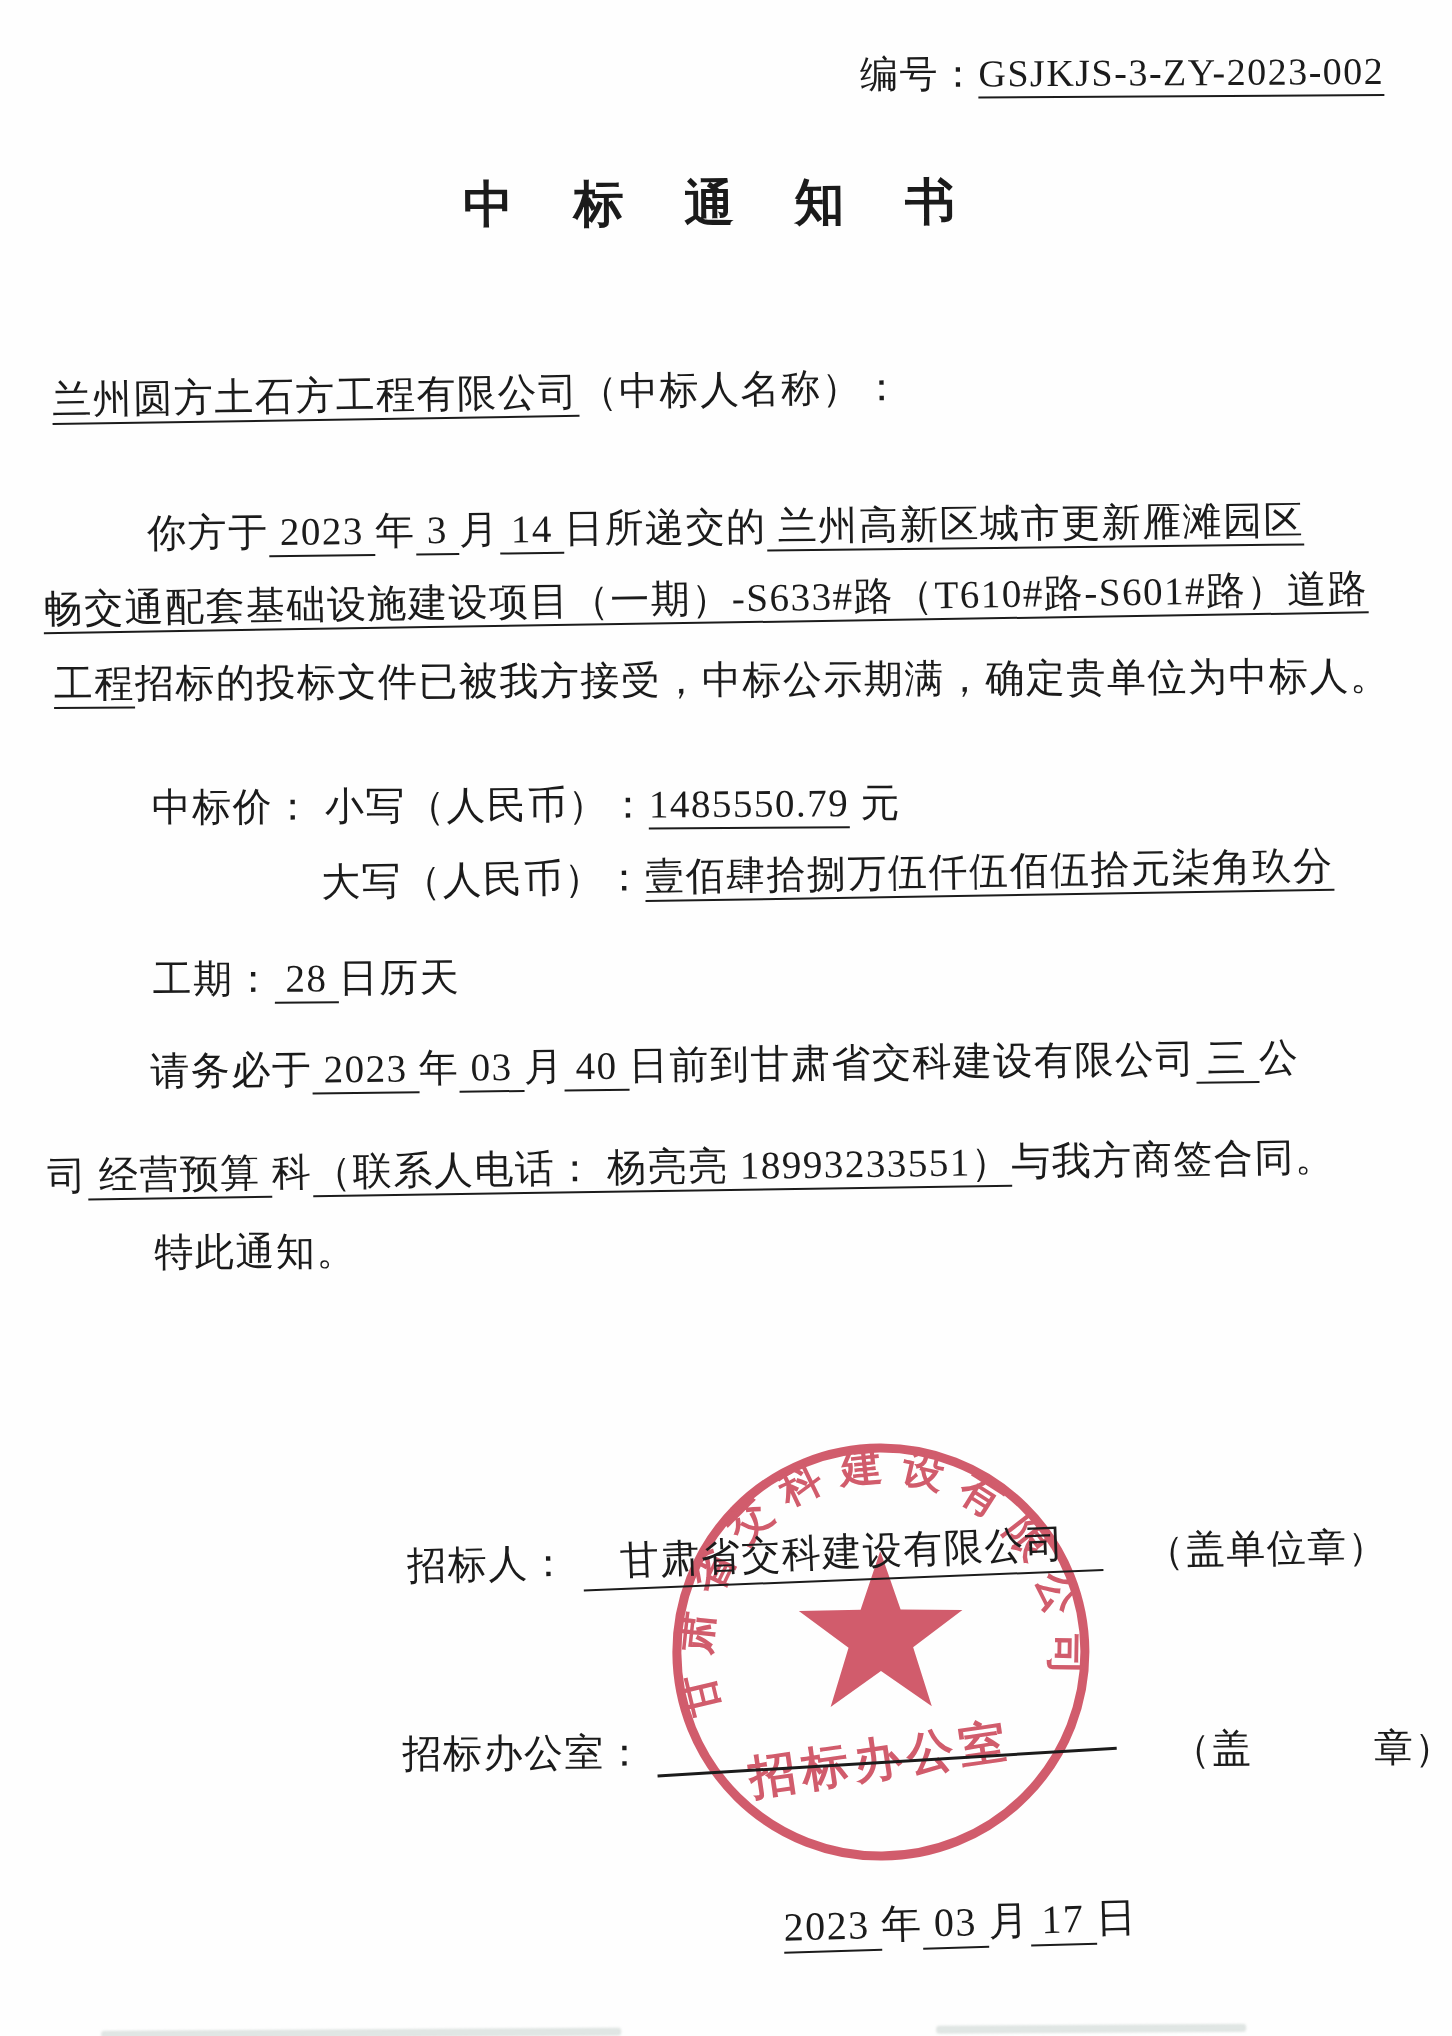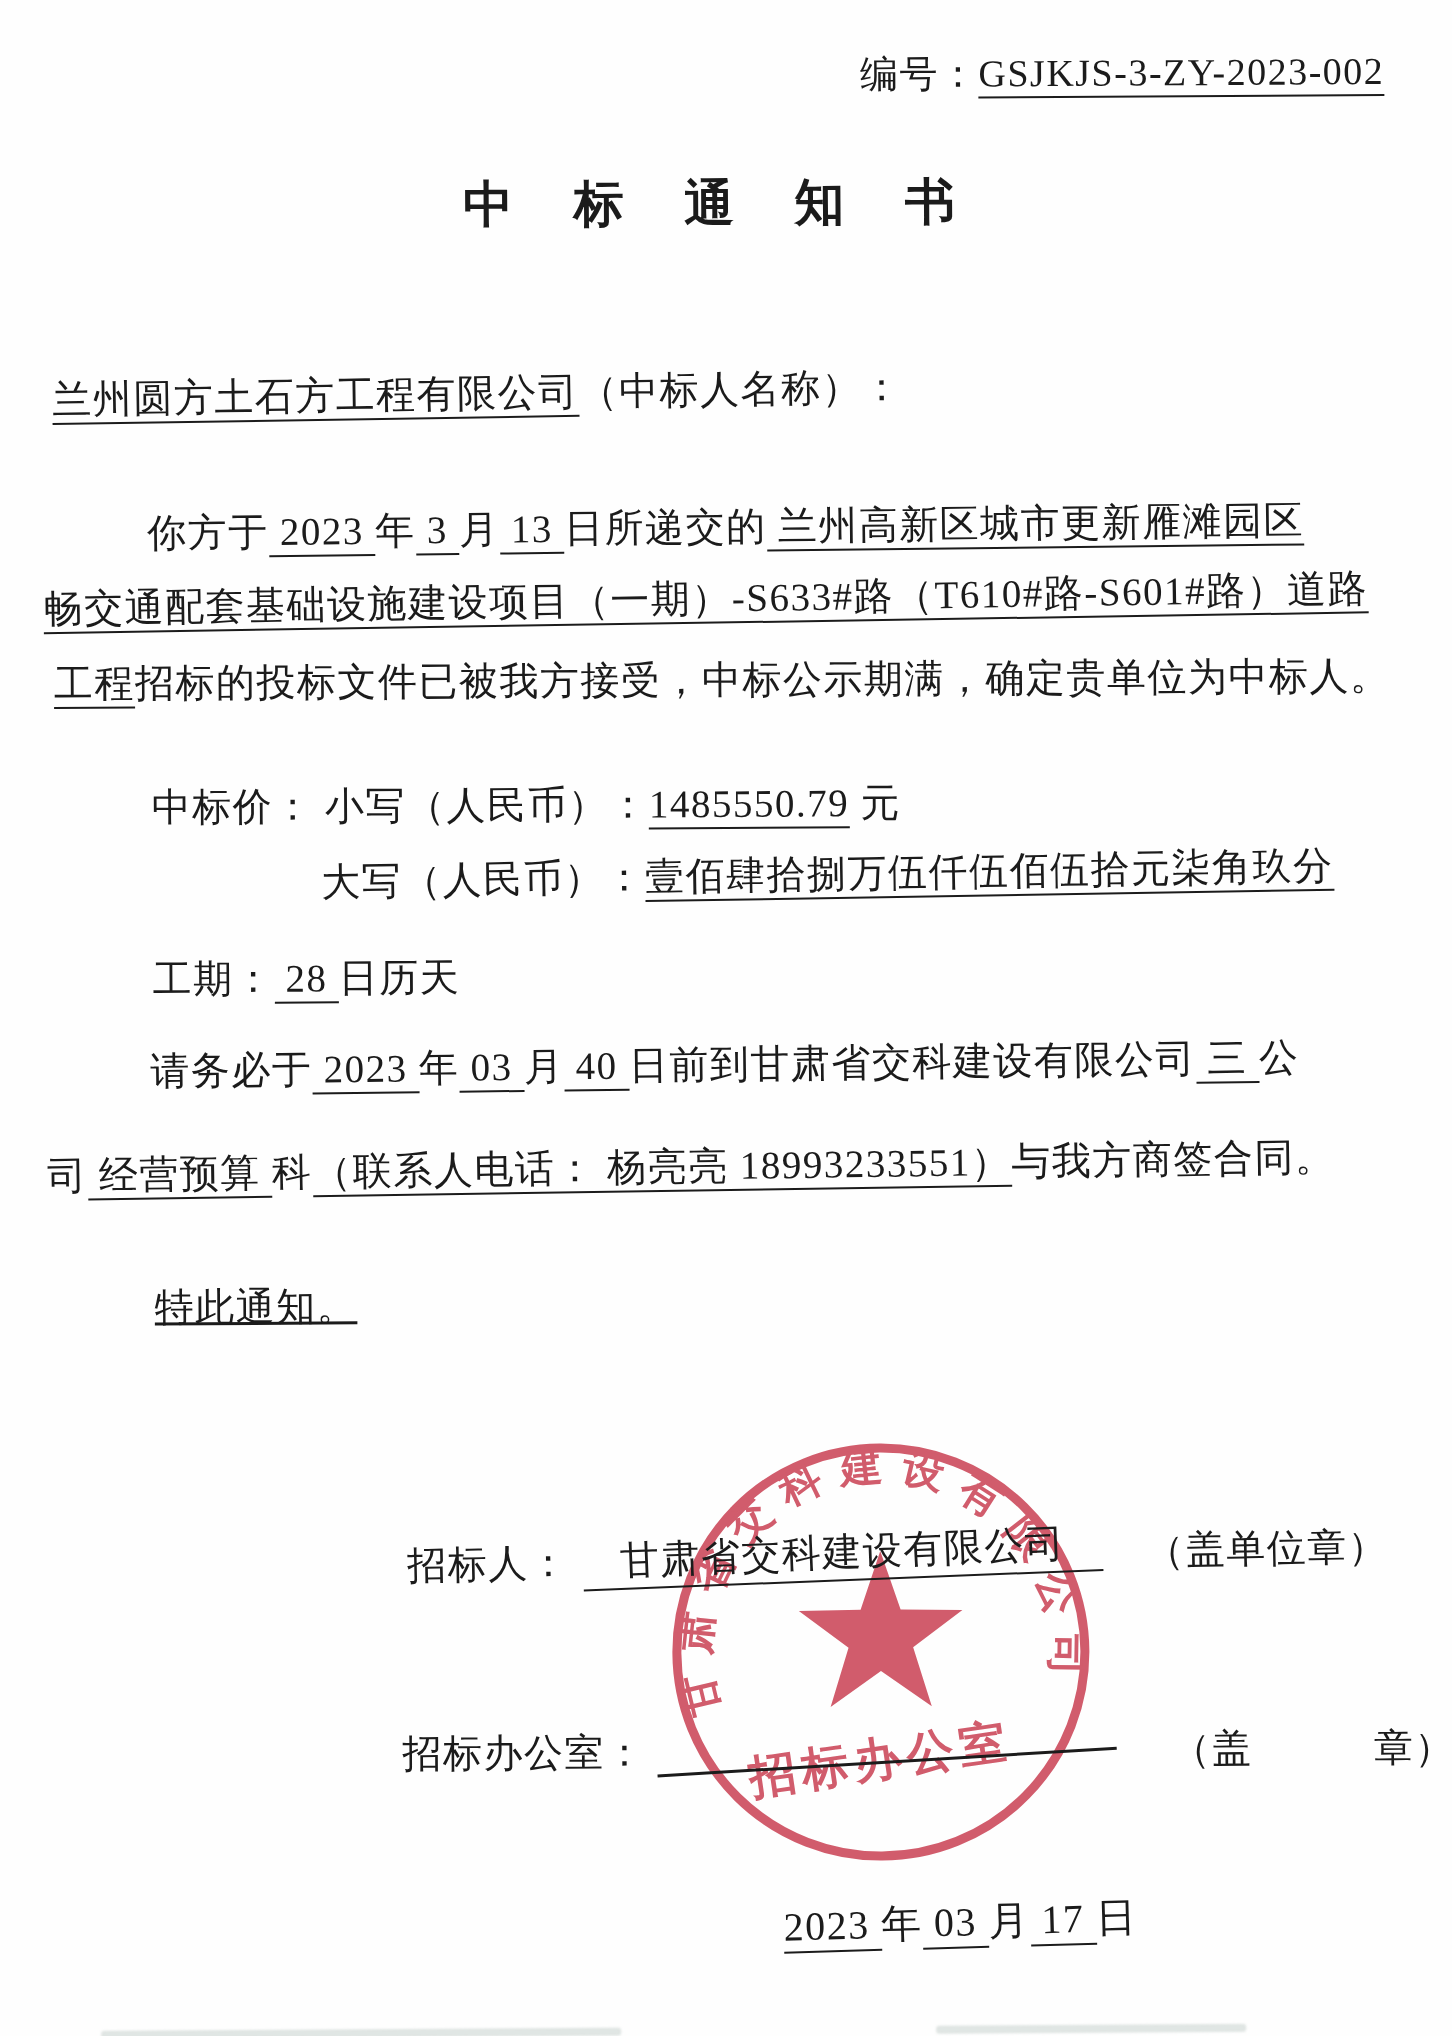--- a/index.html
+++ b/index.html
@@ -42,21 +42,21 @@
   }
   .addressee{top:372px;left:56px;transform:rotate(-0.55deg);transform-origin:left center;}
   .p1{top:506px;left:150px;transform:rotate(-0.3deg);transform-origin:left center;}
   .p2{top:581px;left:46px;transform:rotate(-0.55deg);transform-origin:left center;}
   .p3{top:656px;left:56px;}
   .p-price{top:780px;left:153px;}
   .p-caps{top:856px;left:322px;transform:rotate(-0.6deg);transform-origin:left center;}
   .p-duration{top:952px;left:153px;}
   .p-sign1{top:1044px;left:150px;transform:rotate(-0.35deg);transform-origin:left center;}
   .p-sign2{top:1148px;left:46px;transform:rotate(-0.5deg);transform-origin:left center;}
-  .p-notice{top:1280px;left:153px;text-decoration:underline;}
+  .p-notice{top:1225px;left:153px;}
   .row-bidder{top:1540px;left:404px;transform:rotate(-0.8deg);transform-origin:left center;}
   .row-office{top:1728px;left:398px;}
   .row-date{top:1903px;left:778px;font-size:40px;transform:rotate(-1.3deg);transform-origin:left center;}
   .name-fill{
     display:inline-block;
     min-width:520px;
     text-align:center;
     transform:rotate(-1.1deg);
     transform-origin:left bottom;
     margin-left:14px;
@@ -102,21 +102,21 @@
 
 <div class="page">
   <div class="content">
 
     <div class="line ref-line"><span>编号：</span><span class="u">GSJKJS-3-ZY-2023-002</span></div>
 
     <div class="line doc-title">中 标 通 知 书</div>
 
     <div class="line addressee"><span class="u">兰州圆方土石方工程有限公司</span><span>（中标人名称）：</span></div>
 
-    <div class="line p1"><span>你方于</span><span class="u"> 2023 </span><span>年</span><span class="u"> 3 </span><span>月</span><span class="u"> 13 </span><span>日所递交的</span><span class="u"> 兰州高新区城市更新雁滩园区</span></div>
+    <div class="line p1"><span>你方于</span><span class="u"> 2023 </span><span>年</span><span class="u"> 3 </span><span>月</span><span class="u"> 14 </span><span>日所递交的</span><span class="u"> 兰州高新区城市更新雁滩园区</span></div>
     <div class="line p2"><span class="u">畅交通配套基础设施建设项目（一期）-S633#路（T610#路-S601#路）道路</span></div>
     <div class="line p3"><span class="u">工程</span><span>招标的投标文件已被我方接受，中标公示期满，确定贵单位为中标人。</span></div>
 
     <div class="line p-price"><span>中标价： 小写（人民币）：</span><span class="u">1485550.79</span><span> 元</span></div>
     <div class="line p-caps"><span>大写（人民币）：</span><span class="u">壹佰肆拾捌万伍仟伍佰伍拾元柒角玖分</span></div>
     <div class="line p-duration"><span>工期：</span><span class="u"> 28 </span><span>日历天</span></div>
 
     <div class="line p-sign1"><span>请务必于</span><span class="u"> 2023 </span><span>年</span><span class="u"> 03 </span><span>月</span><span class="u"> 40 </span><span>日前到甘肃省交科建设有限公司</span><span class="u"> 三 </span><span>公</span></div>
     <div class="line p-sign2"><span>司</span><span class="u"> 经营预算 </span><span>科</span><span class="u">（联系人电话： 杨亮亮 18993233551）</span><span>与我方商签合同。</span></div>
 

